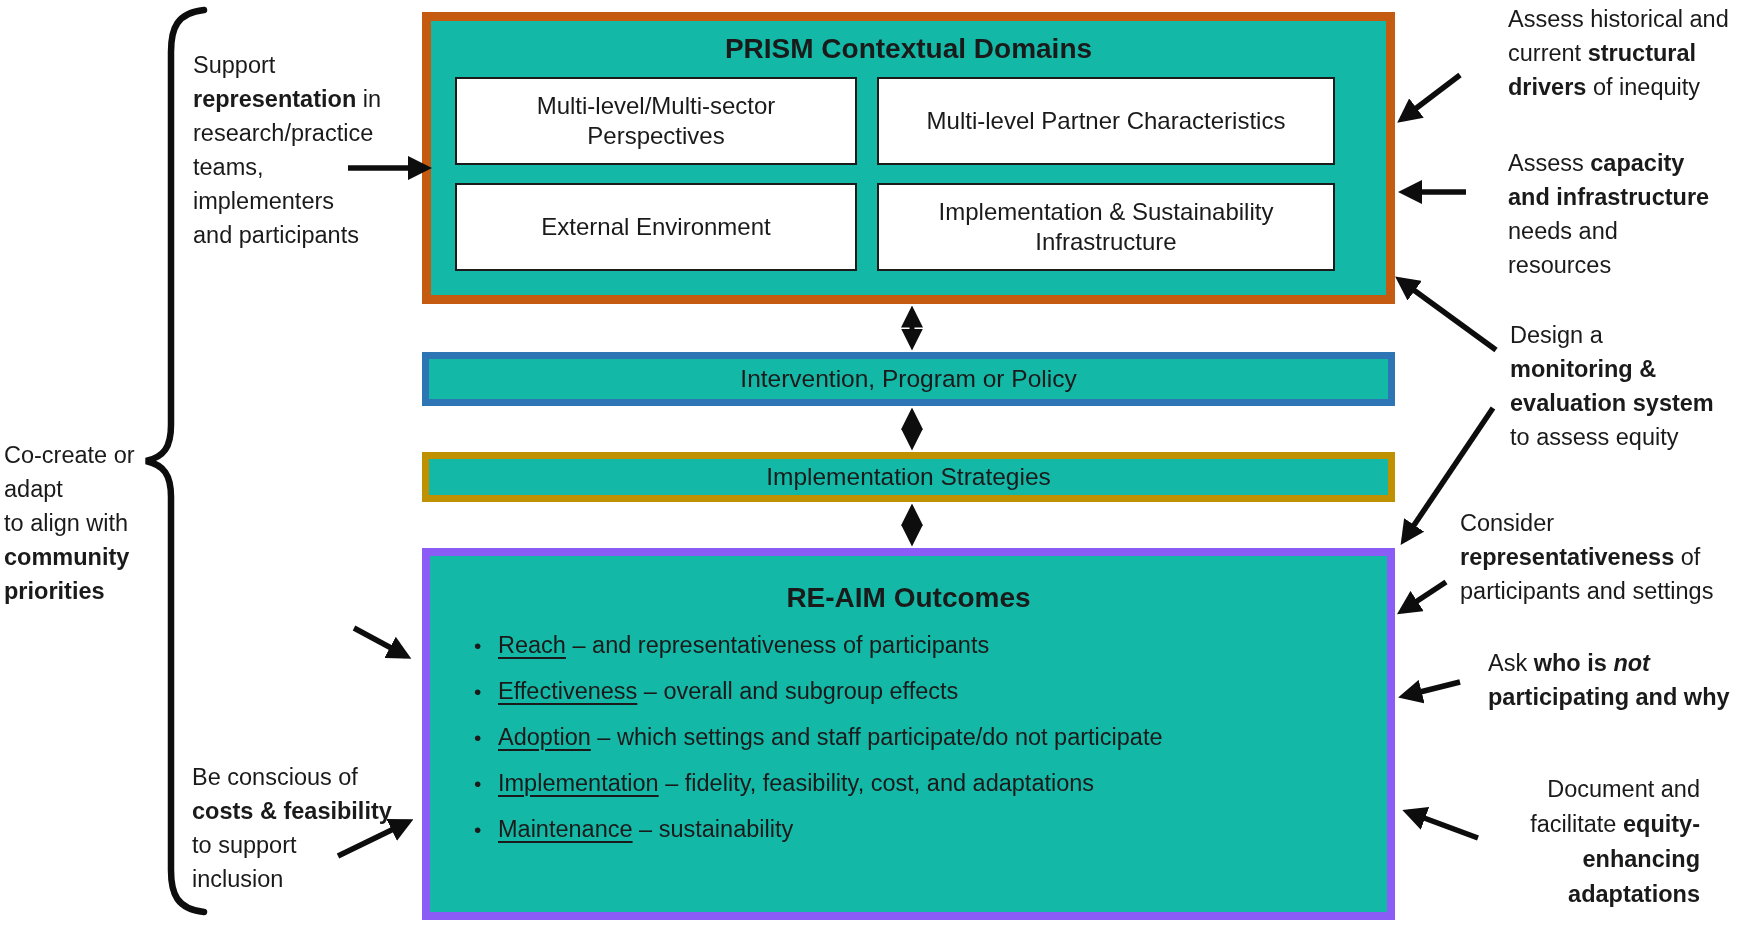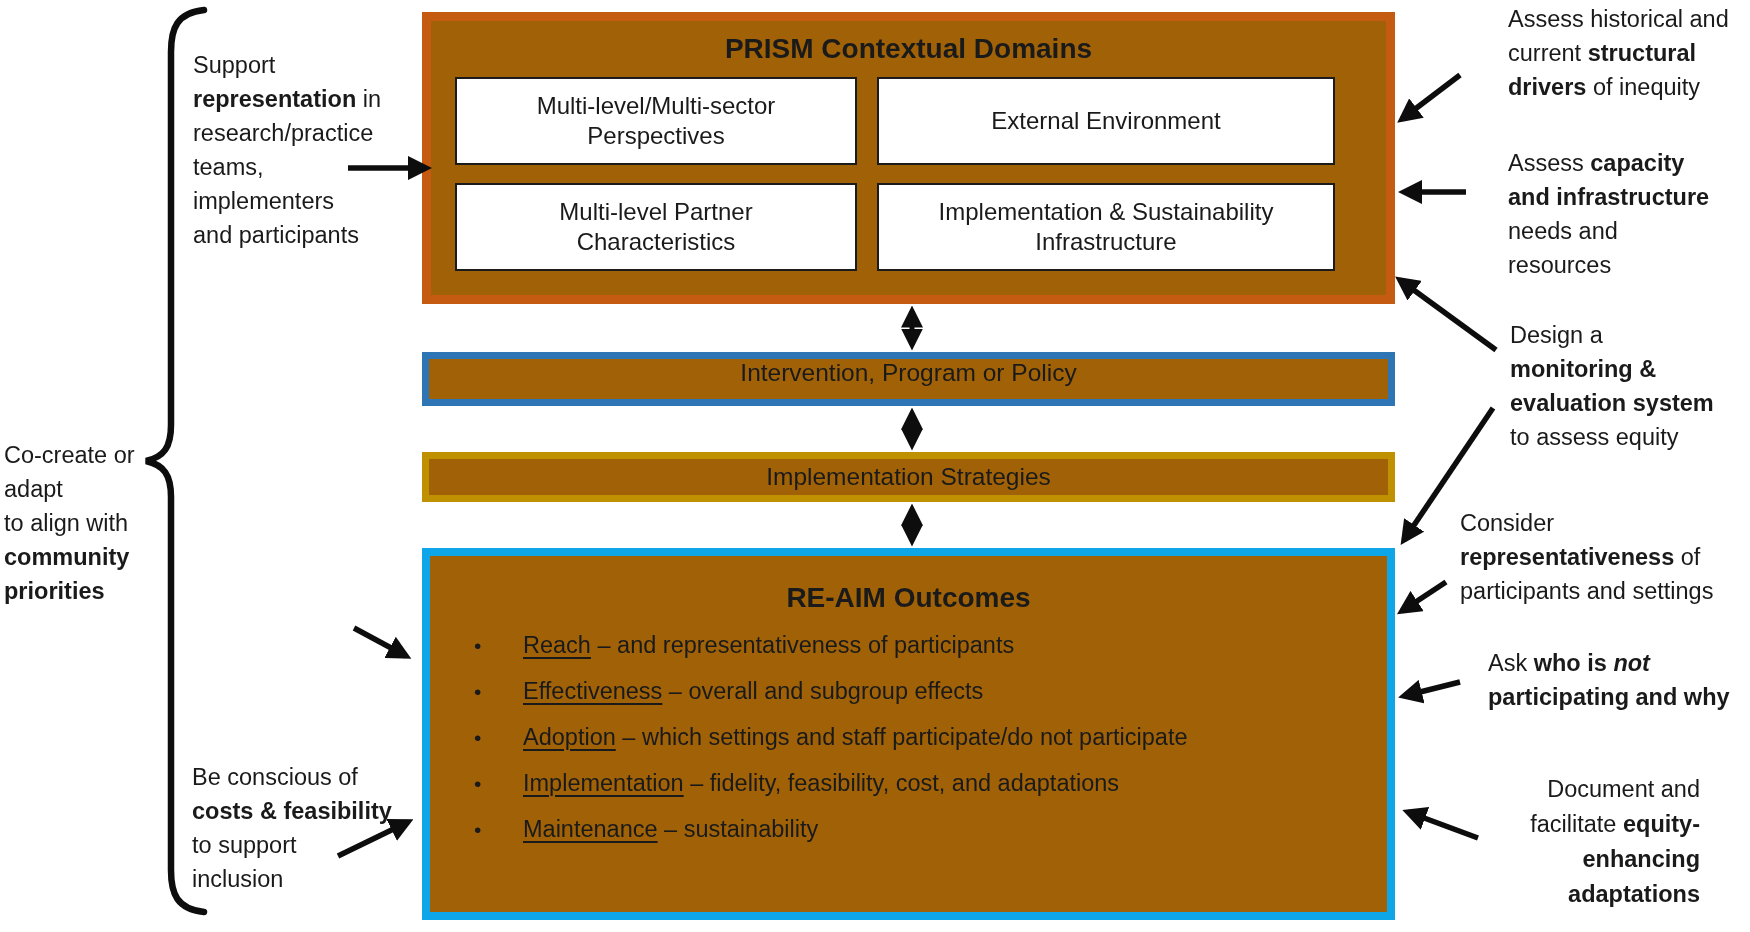--- a/index.html
+++ b/index.html
@@ -2,27 +2,27 @@
 <html><head>
 <meta charset="utf-8">
 <style>
   html,body{margin:0;padding:0;background:#ffffff;}
   #canvas{
     position:relative;width:1750px;height:932px;background:#ffffff;
     font-family:"Liberation Sans",sans-serif;color:#1a1a1a;overflow:hidden;
   }
   .abs{position:absolute;box-sizing:border-box;}
   
-  .frame{background:#a16207;}
+  .frame{background:#14b8a6;}
   .prism-box{left:422px;top:12px;width:973px;height:292px;border:9px solid #C55A11;}
   .blue-box{left:422px;top:352px;width:973px;height:54px;border:7px solid #2E75B6;
-            display:flex;justify-content:center;font-size:24.5px;}
+            display:flex;align-items:center;justify-content:center;font-size:24.5px;}
   .gold-box{left:422px;top:452px;width:973px;height:50px;border:7px solid #BF9000;
             display:flex;align-items:center;justify-content:center;font-size:24.5px;}
-  .green-box{left:422px;top:548px;width:973px;height:372px;border:8px solid #0ea5e9;}
+  .green-box{left:422px;top:548px;width:973px;height:372px;border:8px solid #8b5cf6;}
   .box-title{font-size:28px;font-weight:700;text-align:center;}
   .prism-box .box-title{padding-top:12px;}
   .green-box .box-title{padding-top:26px;}
   .prism-grid{
     display:grid;grid-template-columns:402px 458px;column-gap:20px;row-gap:18px;
     padding:0 24px;margin-top:12px;
   }
   .inner-box{
     height:88px;border:2.5px solid #1b1b1b;background:#ffffff;
     display:flex;align-items:center;justify-content:center;text-align:center;
@@ -30,21 +30,21 @@
   }
   
   .reaim-list{list-style:none;margin:16px 0 0 0;padding:0;}
   .reaim-list li{
     position:relative;padding-left:68px;margin-bottom:15px;
     font-size:23.5px;line-height:31px;
   }
   .reaim-list li::before{
     content:"\2022";position:absolute;left:44px;top:0;font-size:21px;
   }
-  .term{text-decoration:underline;text-decoration-thickness:2px;text-underline-offset:4px;margin-left:25px;}
+  .term{text-decoration:underline;text-decoration-thickness:2px;text-underline-offset:4px;}
   
   .ann{white-space:pre-line;font-size:23.5px;line-height:34px;}
   .ann .b{font-weight:700;}
   .ann .i{font-style:italic;}
   .ann-cocreate{left:4px;top:406px;width:165px;margin-top:32px;}
   .ann-support{left:193px;top:48px;width:210px;}
   .ann-tradeoffs{left:188px;top:566px;width:210px;}
   .ann-costs{left:192px;top:760px;width:230px;}
   .ann-historical{left:1508px;top:2px;width:242px;}
   .ann-capacity{left:1508px;top:146px;width:242px;}
@@ -58,22 +58,22 @@
 </style>
 </head>
 <body>
 
 <div id="canvas">
 
   <div class="abs frame prism-box">
     <div class="box-title">PRISM Contextual Domains</div>
     <div class="prism-grid">
       <div class="inner-box">Multi-level/Multi-sector Perspectives</div>
+      <div class="inner-box">Multi-level Partner Characteristics</div>
       <div class="inner-box">External Environment</div>
-      <div class="inner-box">Multi-level Partner Characteristics</div>
       <div class="inner-box">Implementation &amp; Sustainability Infrastructure</div>
     </div>
   </div>
 
   <div class="abs frame blue-box">
     <span>Intervention, Program or Policy</span>
   </div>
   <div class="abs frame gold-box">
     <span>Implementation Strategies</span>
   </div>

